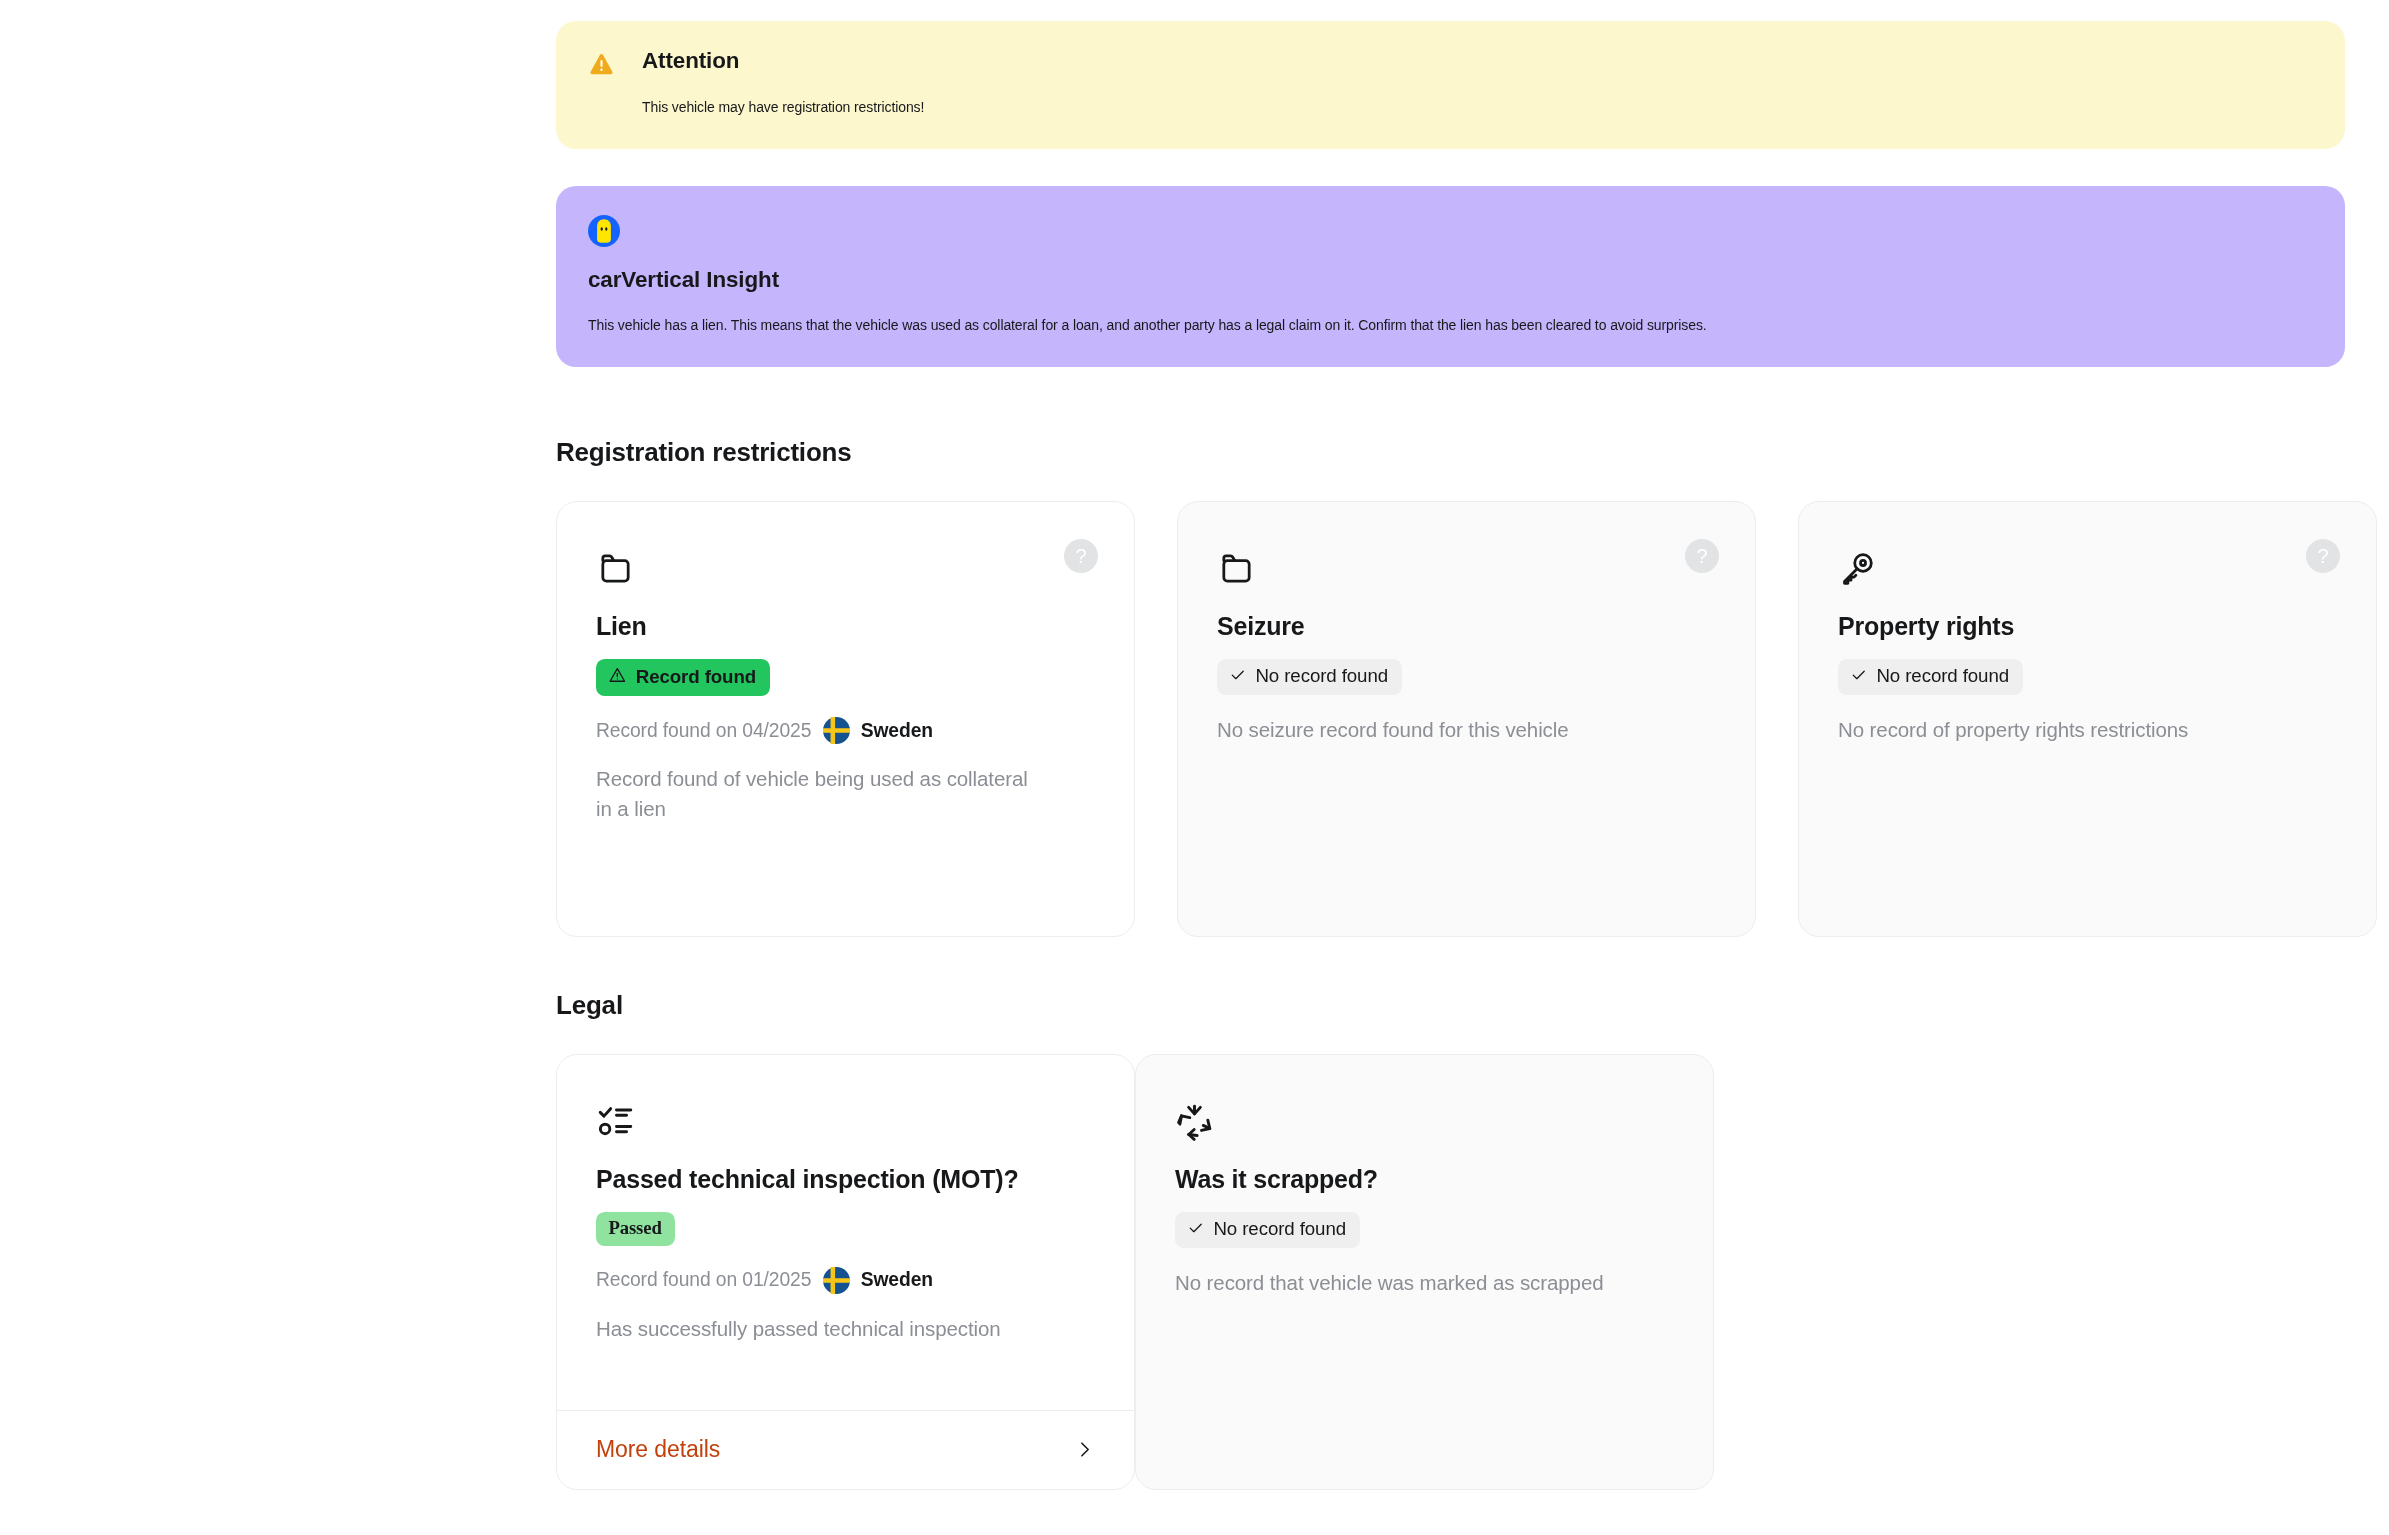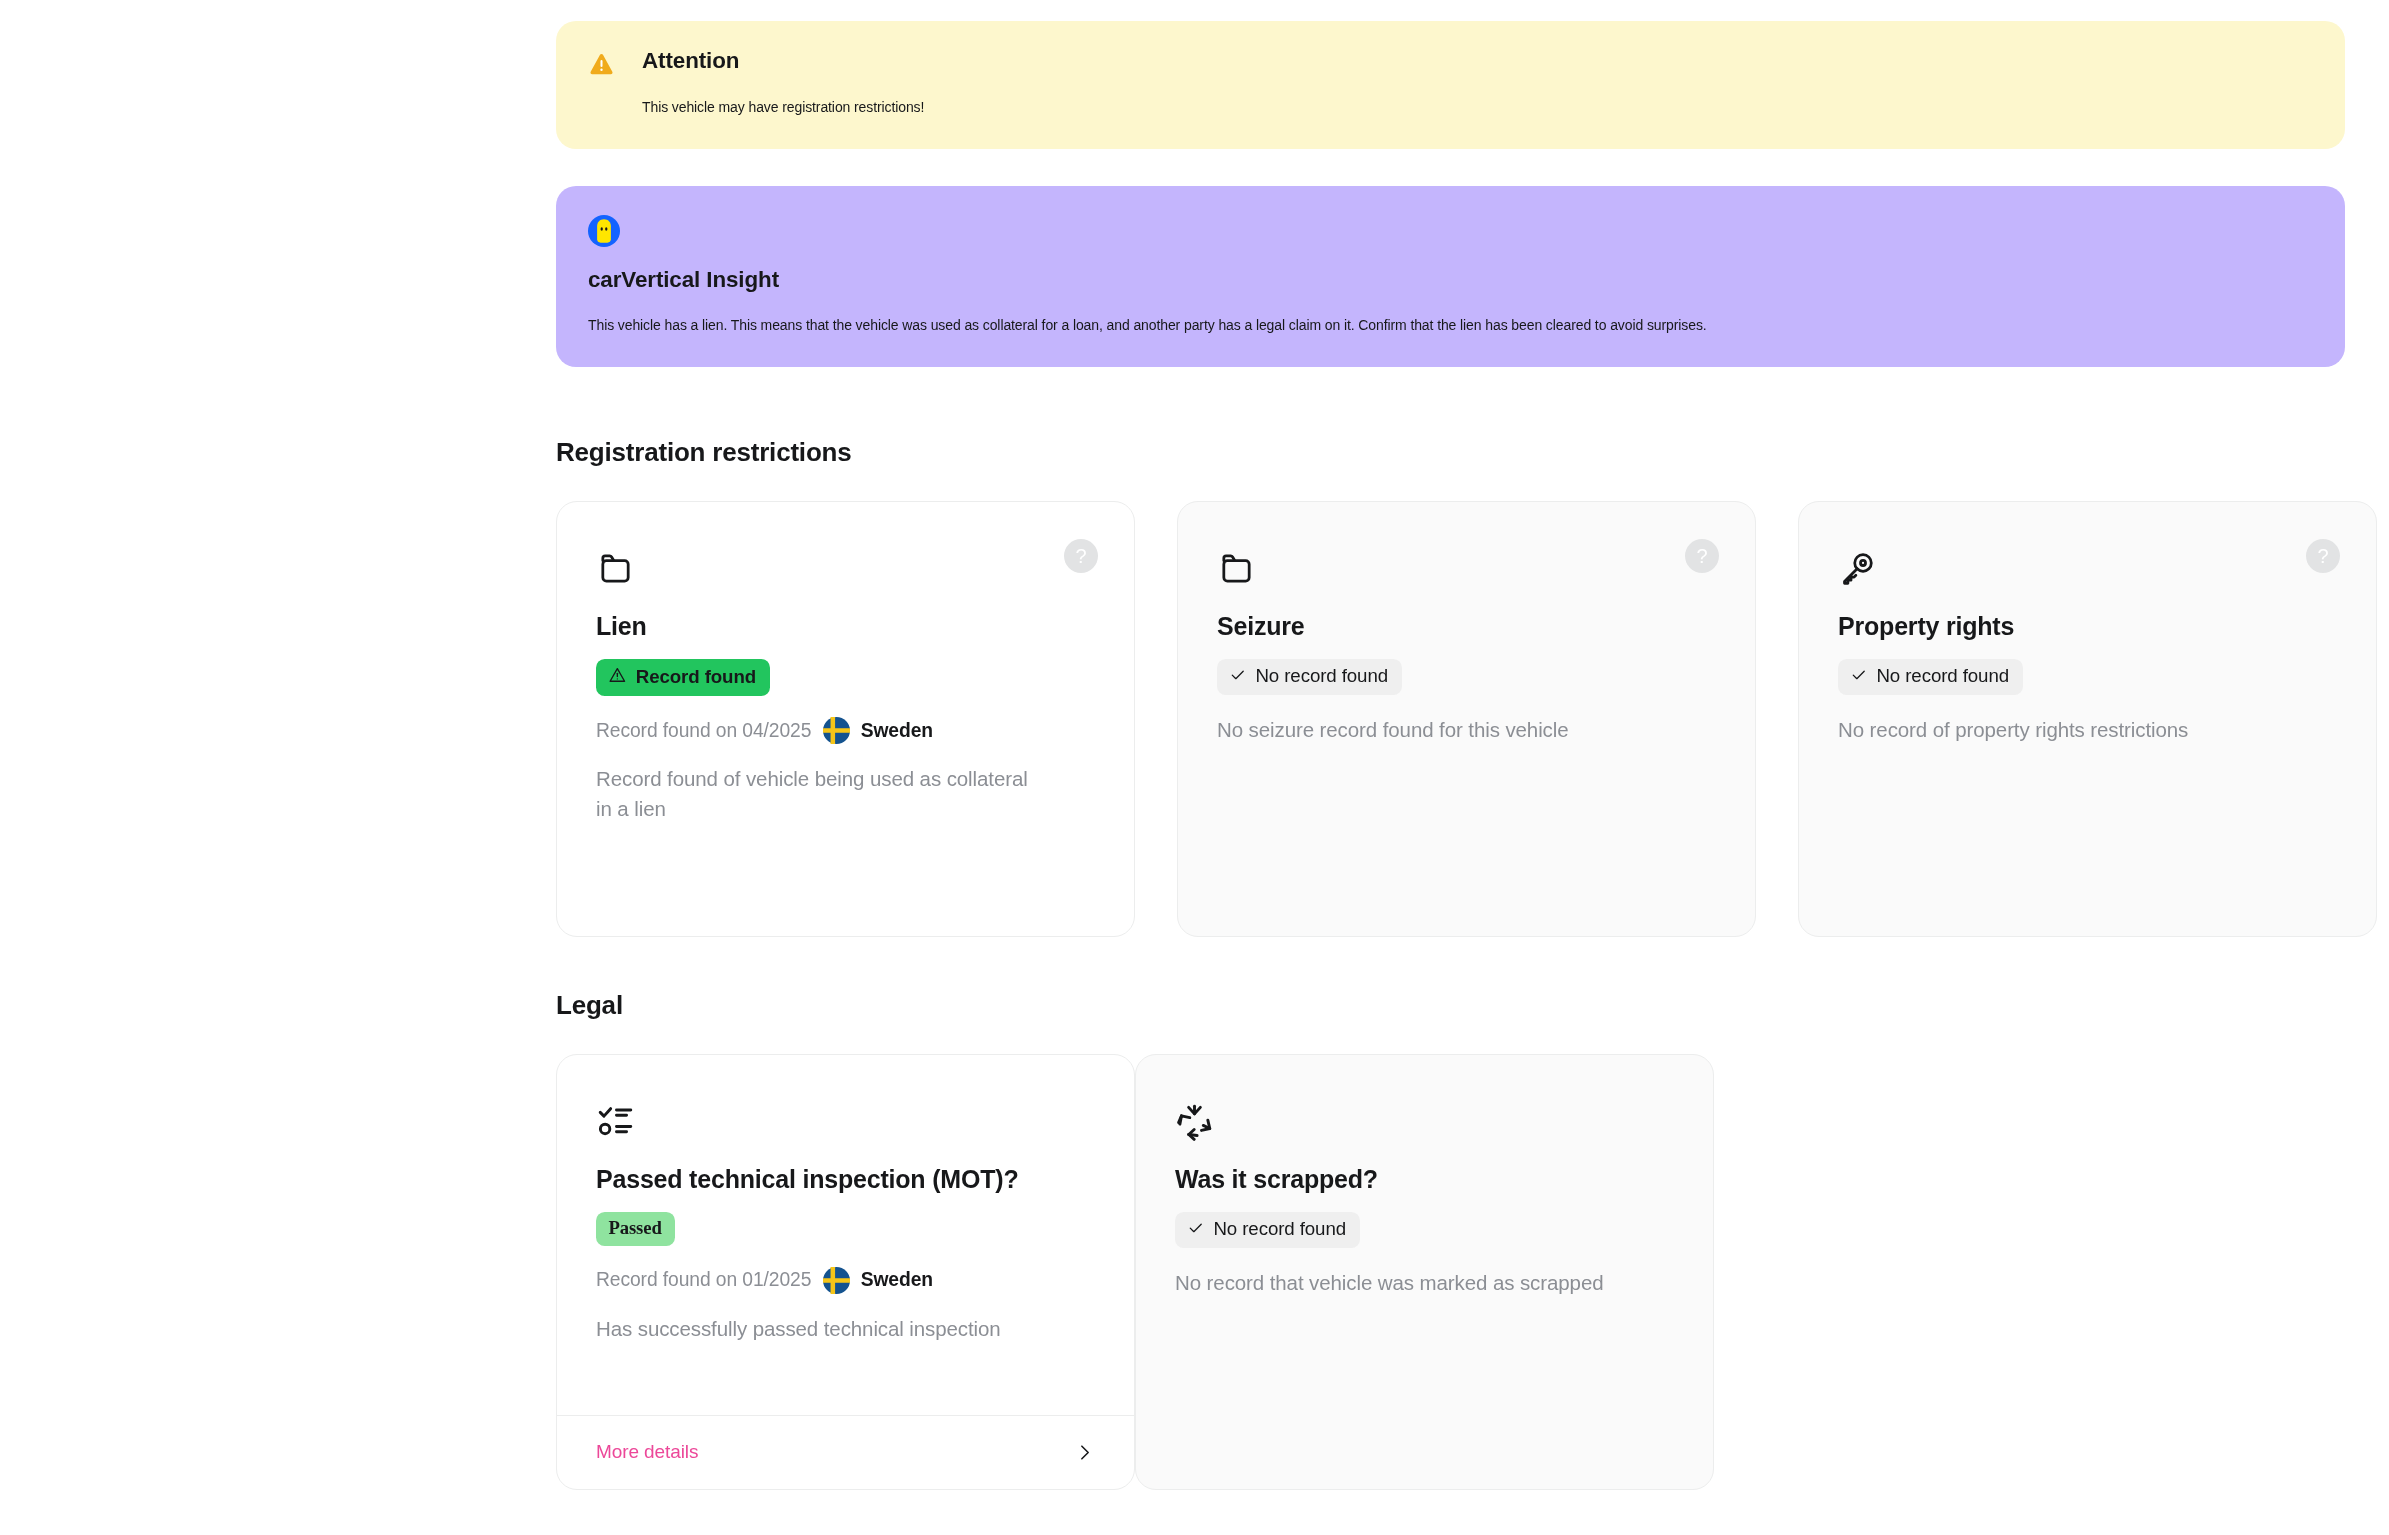--- a/index.html
+++ b/index.html
@@ -207,22 +207,22 @@
 
   .card-footer {
     border-top: 1.2px solid #eceded;
     padding: 25px 39px 26px 39px;
     display: flex;
     align-items: center;
     justify-content: space-between;
     cursor: pointer;
   }
   .card-footer-label {
-    font-size: 19px;
-    color: #ec4899;
+    font-size: 23px;
+    color: #c2410c;
     letter-spacing: -0.1px;
   }
   .chev { display:block; }
 
   .spacer-card { visibility: hidden; }
 </style>
 </head>
 <body>
 
 <div class="page">

